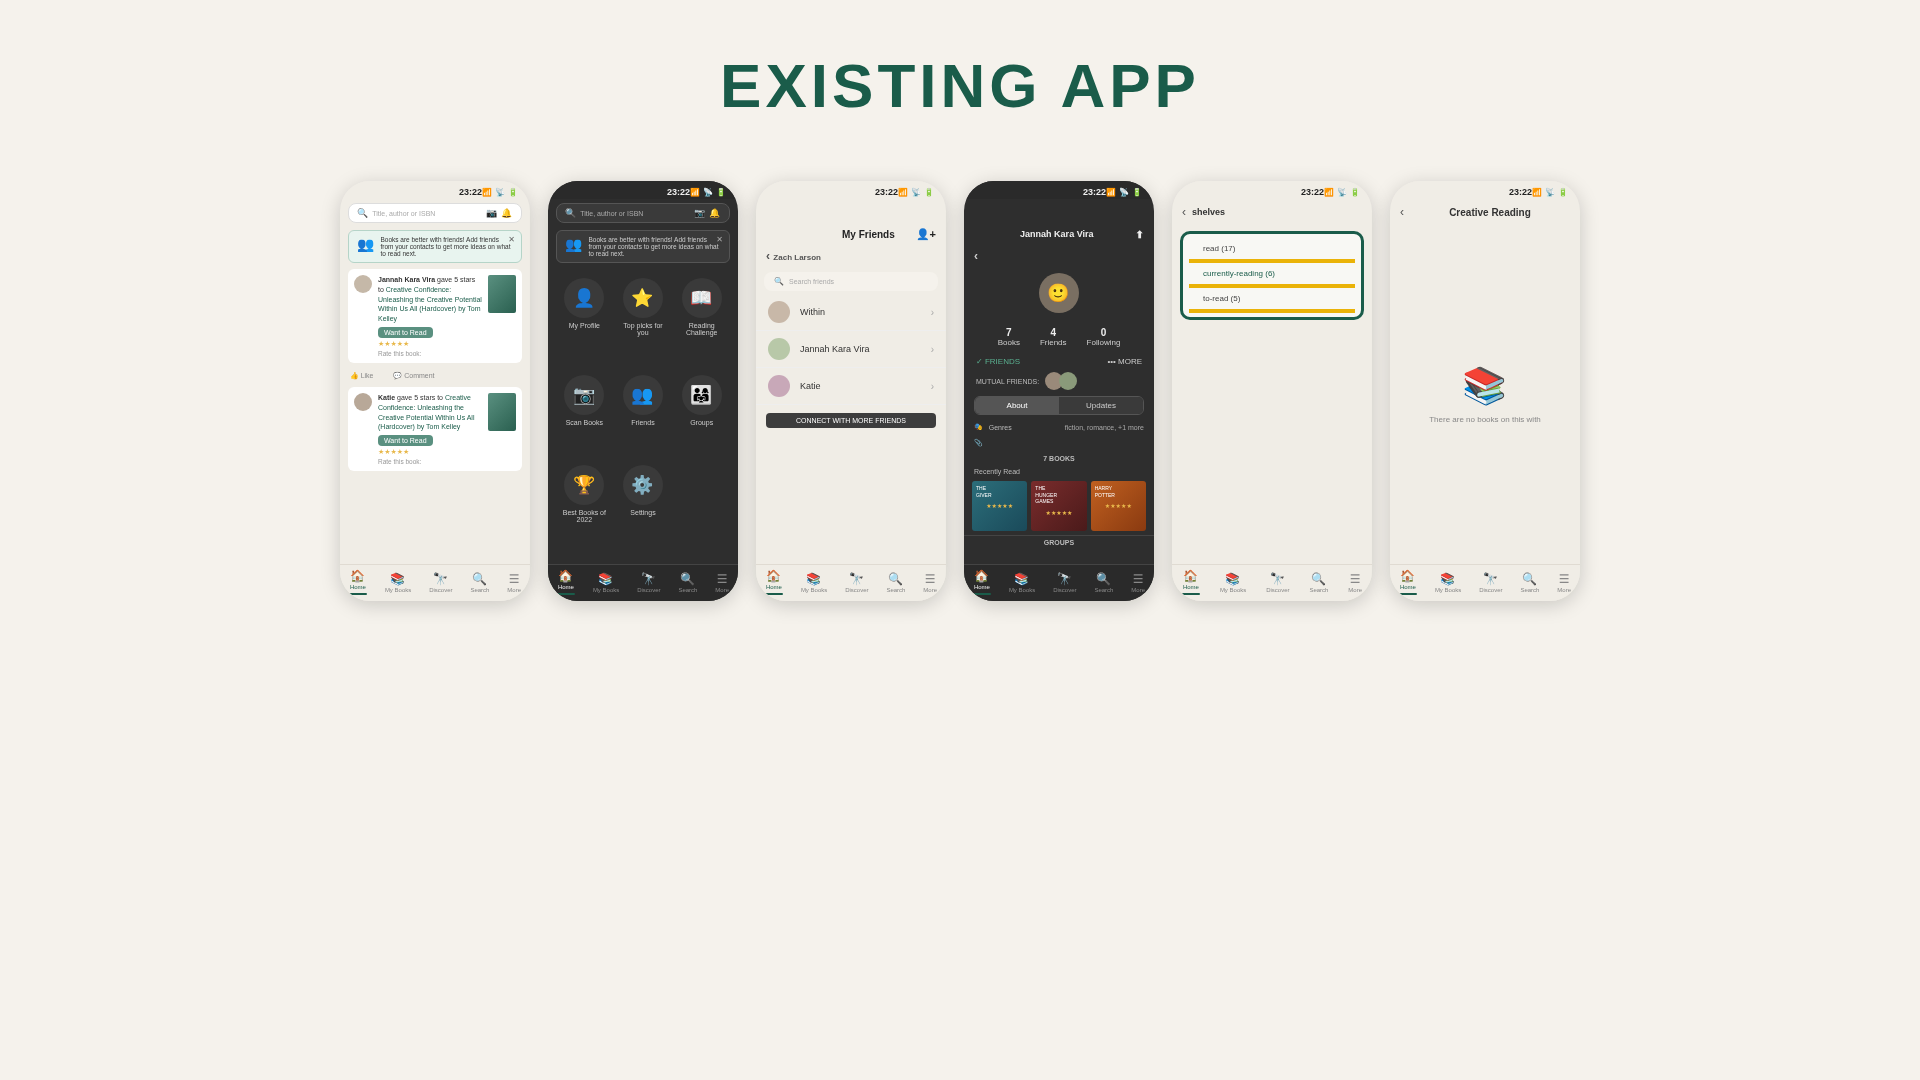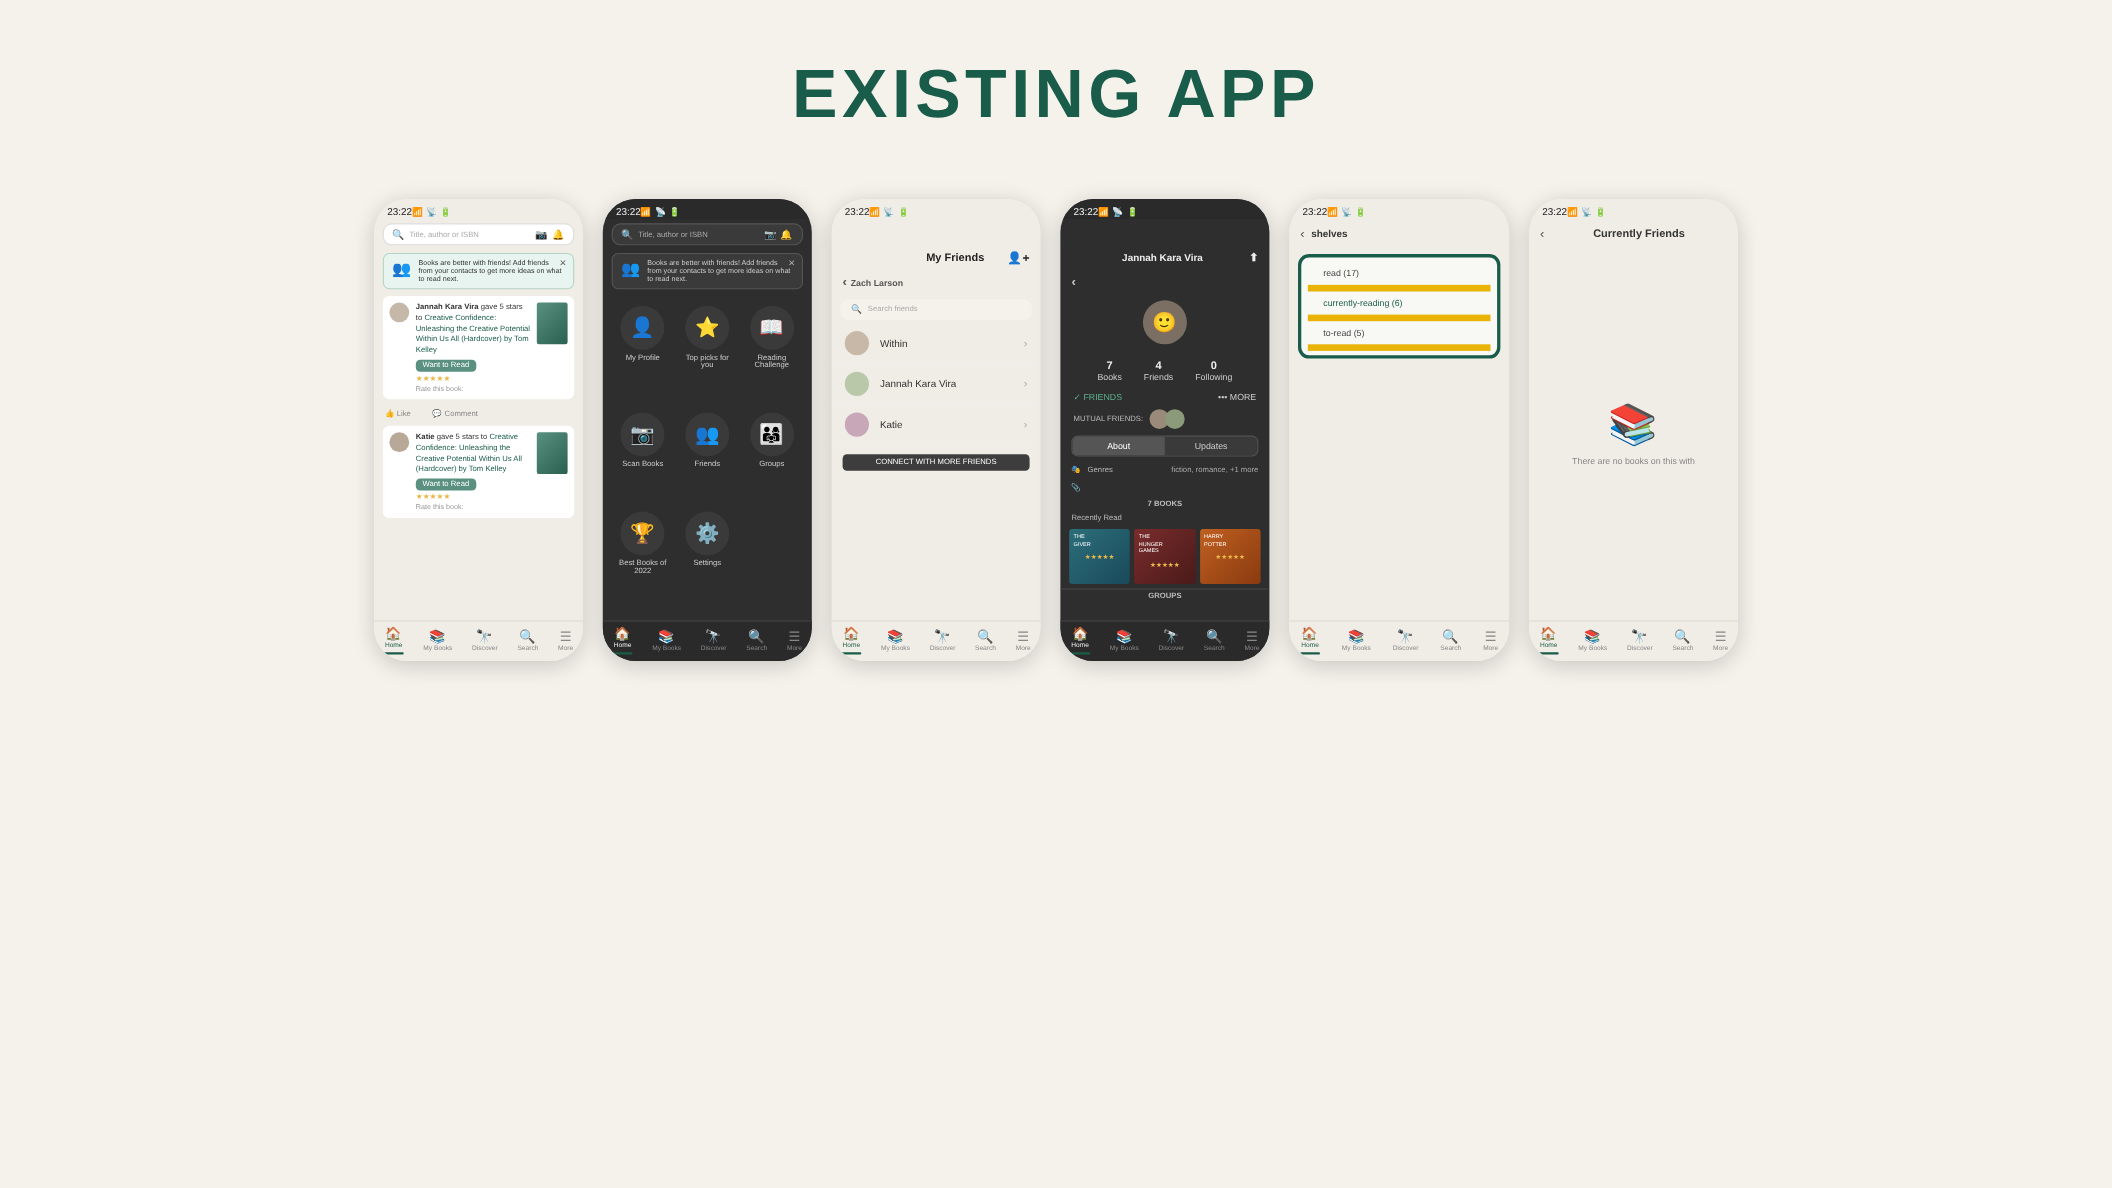--- a/index.html
+++ b/index.html
@@ -49,25 +49,25 @@
       width: 100%;
       height: 100%;
       display: flex;
       flex-direction: column;
       overflow: hidden;
     }
 
     
     .status-bar {
       display: flex;
-      justify-content: flex-start;
+      justify-content: flex-end;
       align-items: center;
       padding: 6px 12px 2px;
       font-size: 9px;
-      font-weight: 400;
+      font-weight: 700;
     }
     .status-bar.light { color: #222; background: #f0ede6; }
     .status-bar.dark { color: #eee; background: #2a2a2a; }
     .status-icons { display: flex; gap: 3px; align-items: center; font-size: 8px; }
 
     
     .search-bar {
       display: flex;
       align-items: center;
       background: #fff;
@@ -286,21 +286,21 @@
       align-items: center;
       padding: 6px 10px;
       font-size: 10px;
       color: #333;
       gap: 6px;
     }
     .shelf-list-item {
       padding: 6px 14px;
       font-size: 8px;
       color: #444;
-      border-bottom: 6px solid #eab308;
+      border-bottom: 4px solid #eab308;
     }
 
     
     .curr-reading-header {
       text-align: center;
       font-size: 10px;
       font-weight: 600;
       padding: 6px 10px;
       color: #333;
     }
@@ -696,21 +696,21 @@
       <div class="status-bar light">
         <span>23:22</span>
         <div class="status-icons">
           <span>📶</span>
             <span>📡</span>
             <span>🔋</span>
         </div>
       </div>
       <div style="display:flex;align-items:center;padding:6px 10px;gap:6px;">
         <span style="color:#555;font-size:12px;">‹</span>
-        <div class="curr-reading-header" style="flex:1;margin:0;padding:0;">Currently Friends</div>
+        <div class="curr-reading-header" style="flex:1;margin:0;padding:0;">Creative Reading</div>
       </div>
       <div class="empty-shelf">
         <div class="book-stack-icon">📚</div>
         <div class="empty-text">There are no books on this with</div>
       </div>
       <div class="bottom-nav">
         <div class="nav-item active">
           <span class="nav-icon">🏠</span>
           <span style="font-size:6px;">Home</span>
           <div class="nav-indicator"></div>

